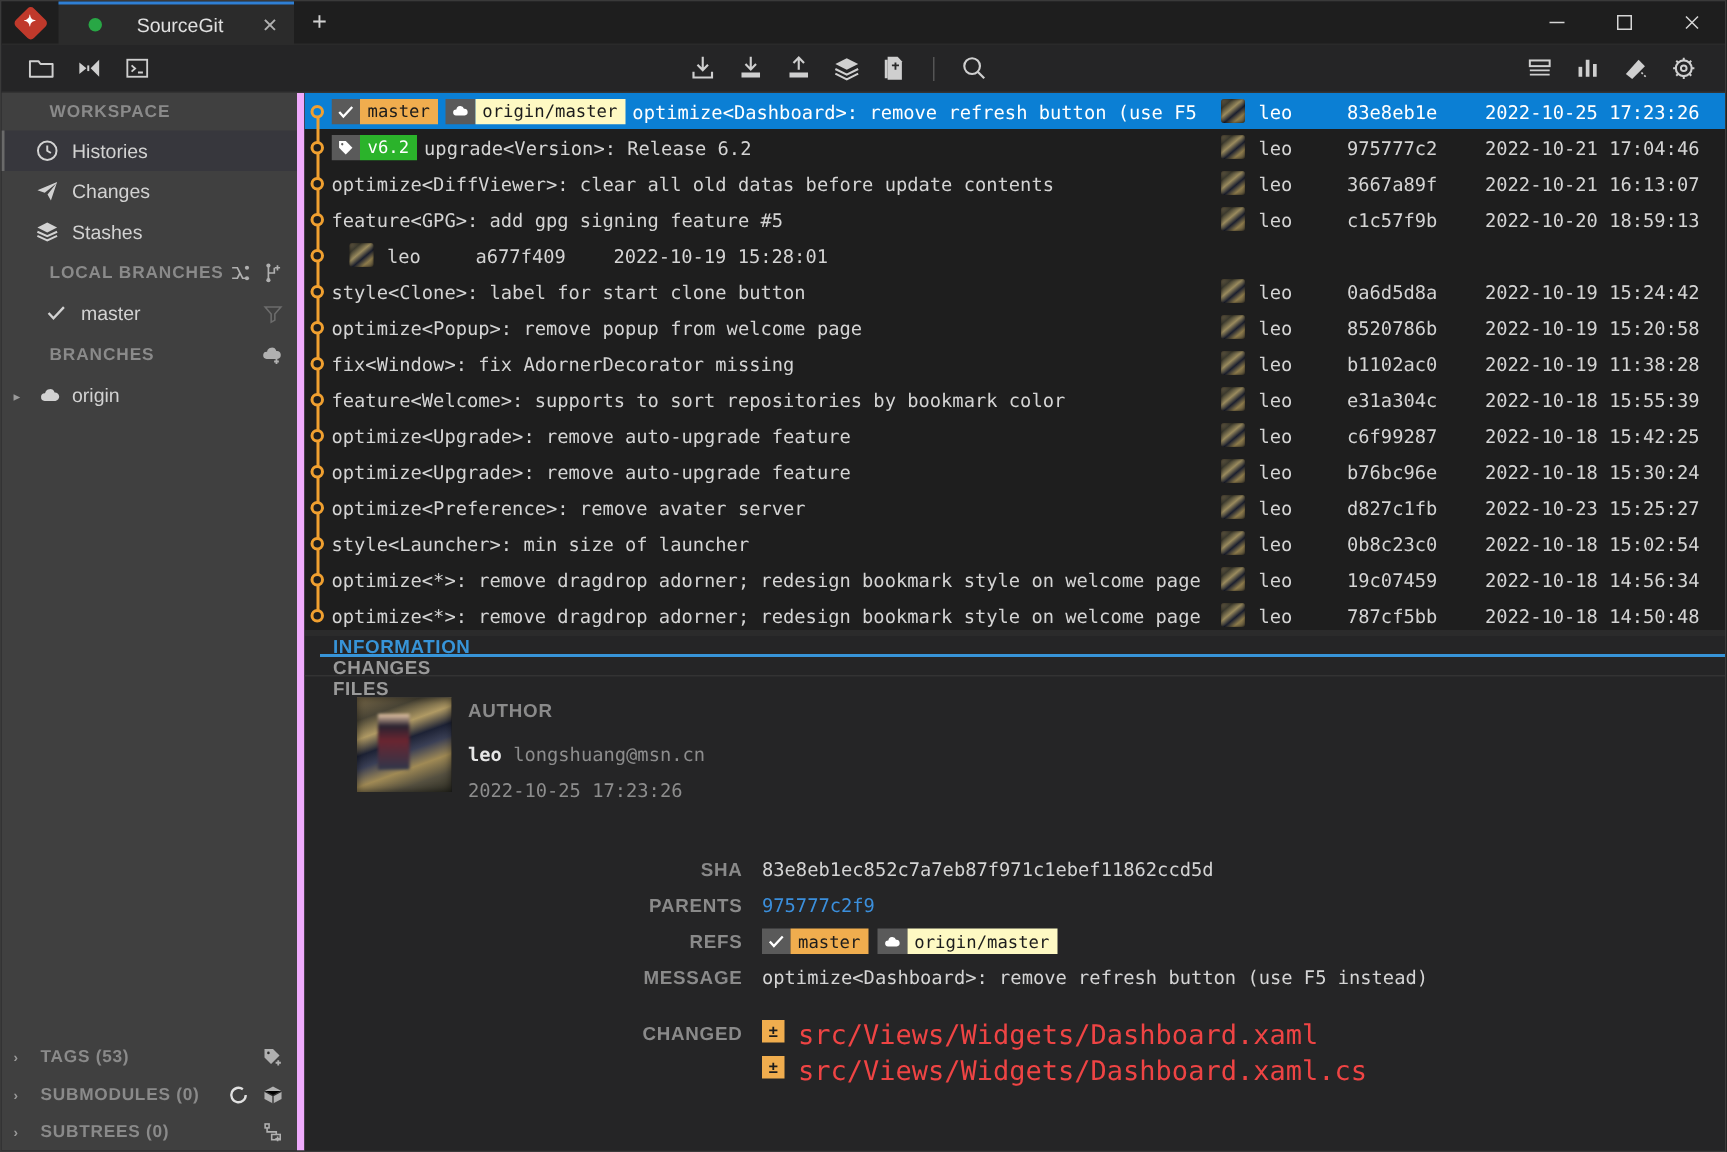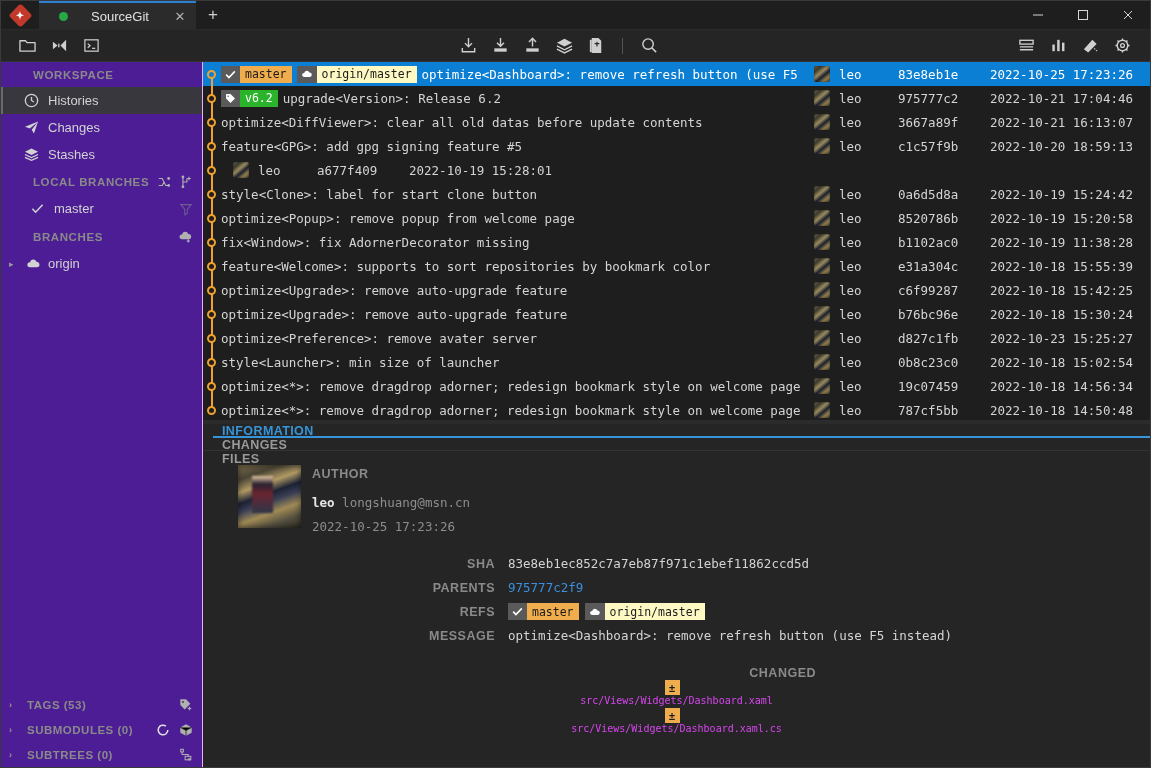--- a/index.html
+++ b/index.html
@@ -84,23 +84,23 @@
   .tb-center { flex: 1; display: flex; align-items: center; justify-content: center; }
   .tb-right { display: flex; margin-right: 6px; }
   .tb-sep { width: 1px; height: 16px; background: #555; margin: 0 10px; }
 
   
   .body { flex: 1; display: flex; overflow: hidden; }
 
   
   .sidebar {
     width: 202px; min-width: 202px;
-    background: #4c1d95;
+    background: #404040;
     display: flex; flex-direction: column;
-    border-right: 1px solid #f0abfc;
+    border-right: 5px solid #f0abfc;
   }
   .sb-section-title {
     color: #8a8a8a; font-size: 11.5px; font-weight: bold;
     letter-spacing: 0.6px;
     padding: 7px 0 6px 32px;
     display: flex; align-items: center;
     user-select: none;
   }
   .sb-section-title .sb-actions {
     margin-left: auto; display: flex; gap: 8px; padding-right: 9px;
@@ -237,43 +237,43 @@
   .author-name {
     font-family: "DejaVu Sans Mono", monospace; font-size: 12.5px;
   }
   .author-name b { color: #e6e6e6; }
   .author-name span { color: #8d8d8d; }
   .author-time {
     font-family: "DejaVu Sans Mono", monospace; font-size: 12.5px;
     color: #8d8d8d; margin-top: 9px;
   }
 
-  .fields { margin-top: 20px; padding-left: 0; }
+  .fields { margin-top: 36px; padding-left: 0; }
   .frow { display: flex; align-items: flex-start; min-height: 24px; }
   .flabel {
     width: 305px; min-width: 305px; text-align: right; padding-right: 13px;
     color: #8a8a8a; font-size: 12.5px; font-weight: bold; letter-spacing: .5px;
     padding-top: 3px;
   }
   .fval {
     font-family: "DejaVu Sans Mono", monospace; font-size: 12.5px;
     color: #d4d4d4; padding-top: 2px;
   }
   .fval.link { color: #3b8fdc; cursor: pointer; }
   .fval.refs { display: flex; gap: 6px; padding-top: 1px; }
   .changed-list { margin-top: 14px; }
-  .changed-row { display: flex; align-items: center; min-height: 24px; flex-direction: column; }
+  .changed-row { display: flex; min-height: 24px; }
   .changed-row .flabel { padding-top: 2px; }
   .chg-badge {
     width: 15px; height: 15px; background: #f0ad4e; color: #1c1c1c;
     font-size: 11px; font-weight: bold;
     display: flex; align-items: center; justify-content: center;
     margin-right: 9px; flex: none;
   }
-  .chg-path { font-family: "DejaVu Sans Mono", monospace; font-size: 10px; color: #d946ef; }
+  .chg-path { font-family: "DejaVu Sans Mono", monospace; font-size: 18px; color: #ef4444; }
   svg { display: block; }
 </style>
 </head>
 <body>
 
 <div id="app">
 
   <div class="titlebar">
     <div class="app-icon">
       <div class="diamond">

